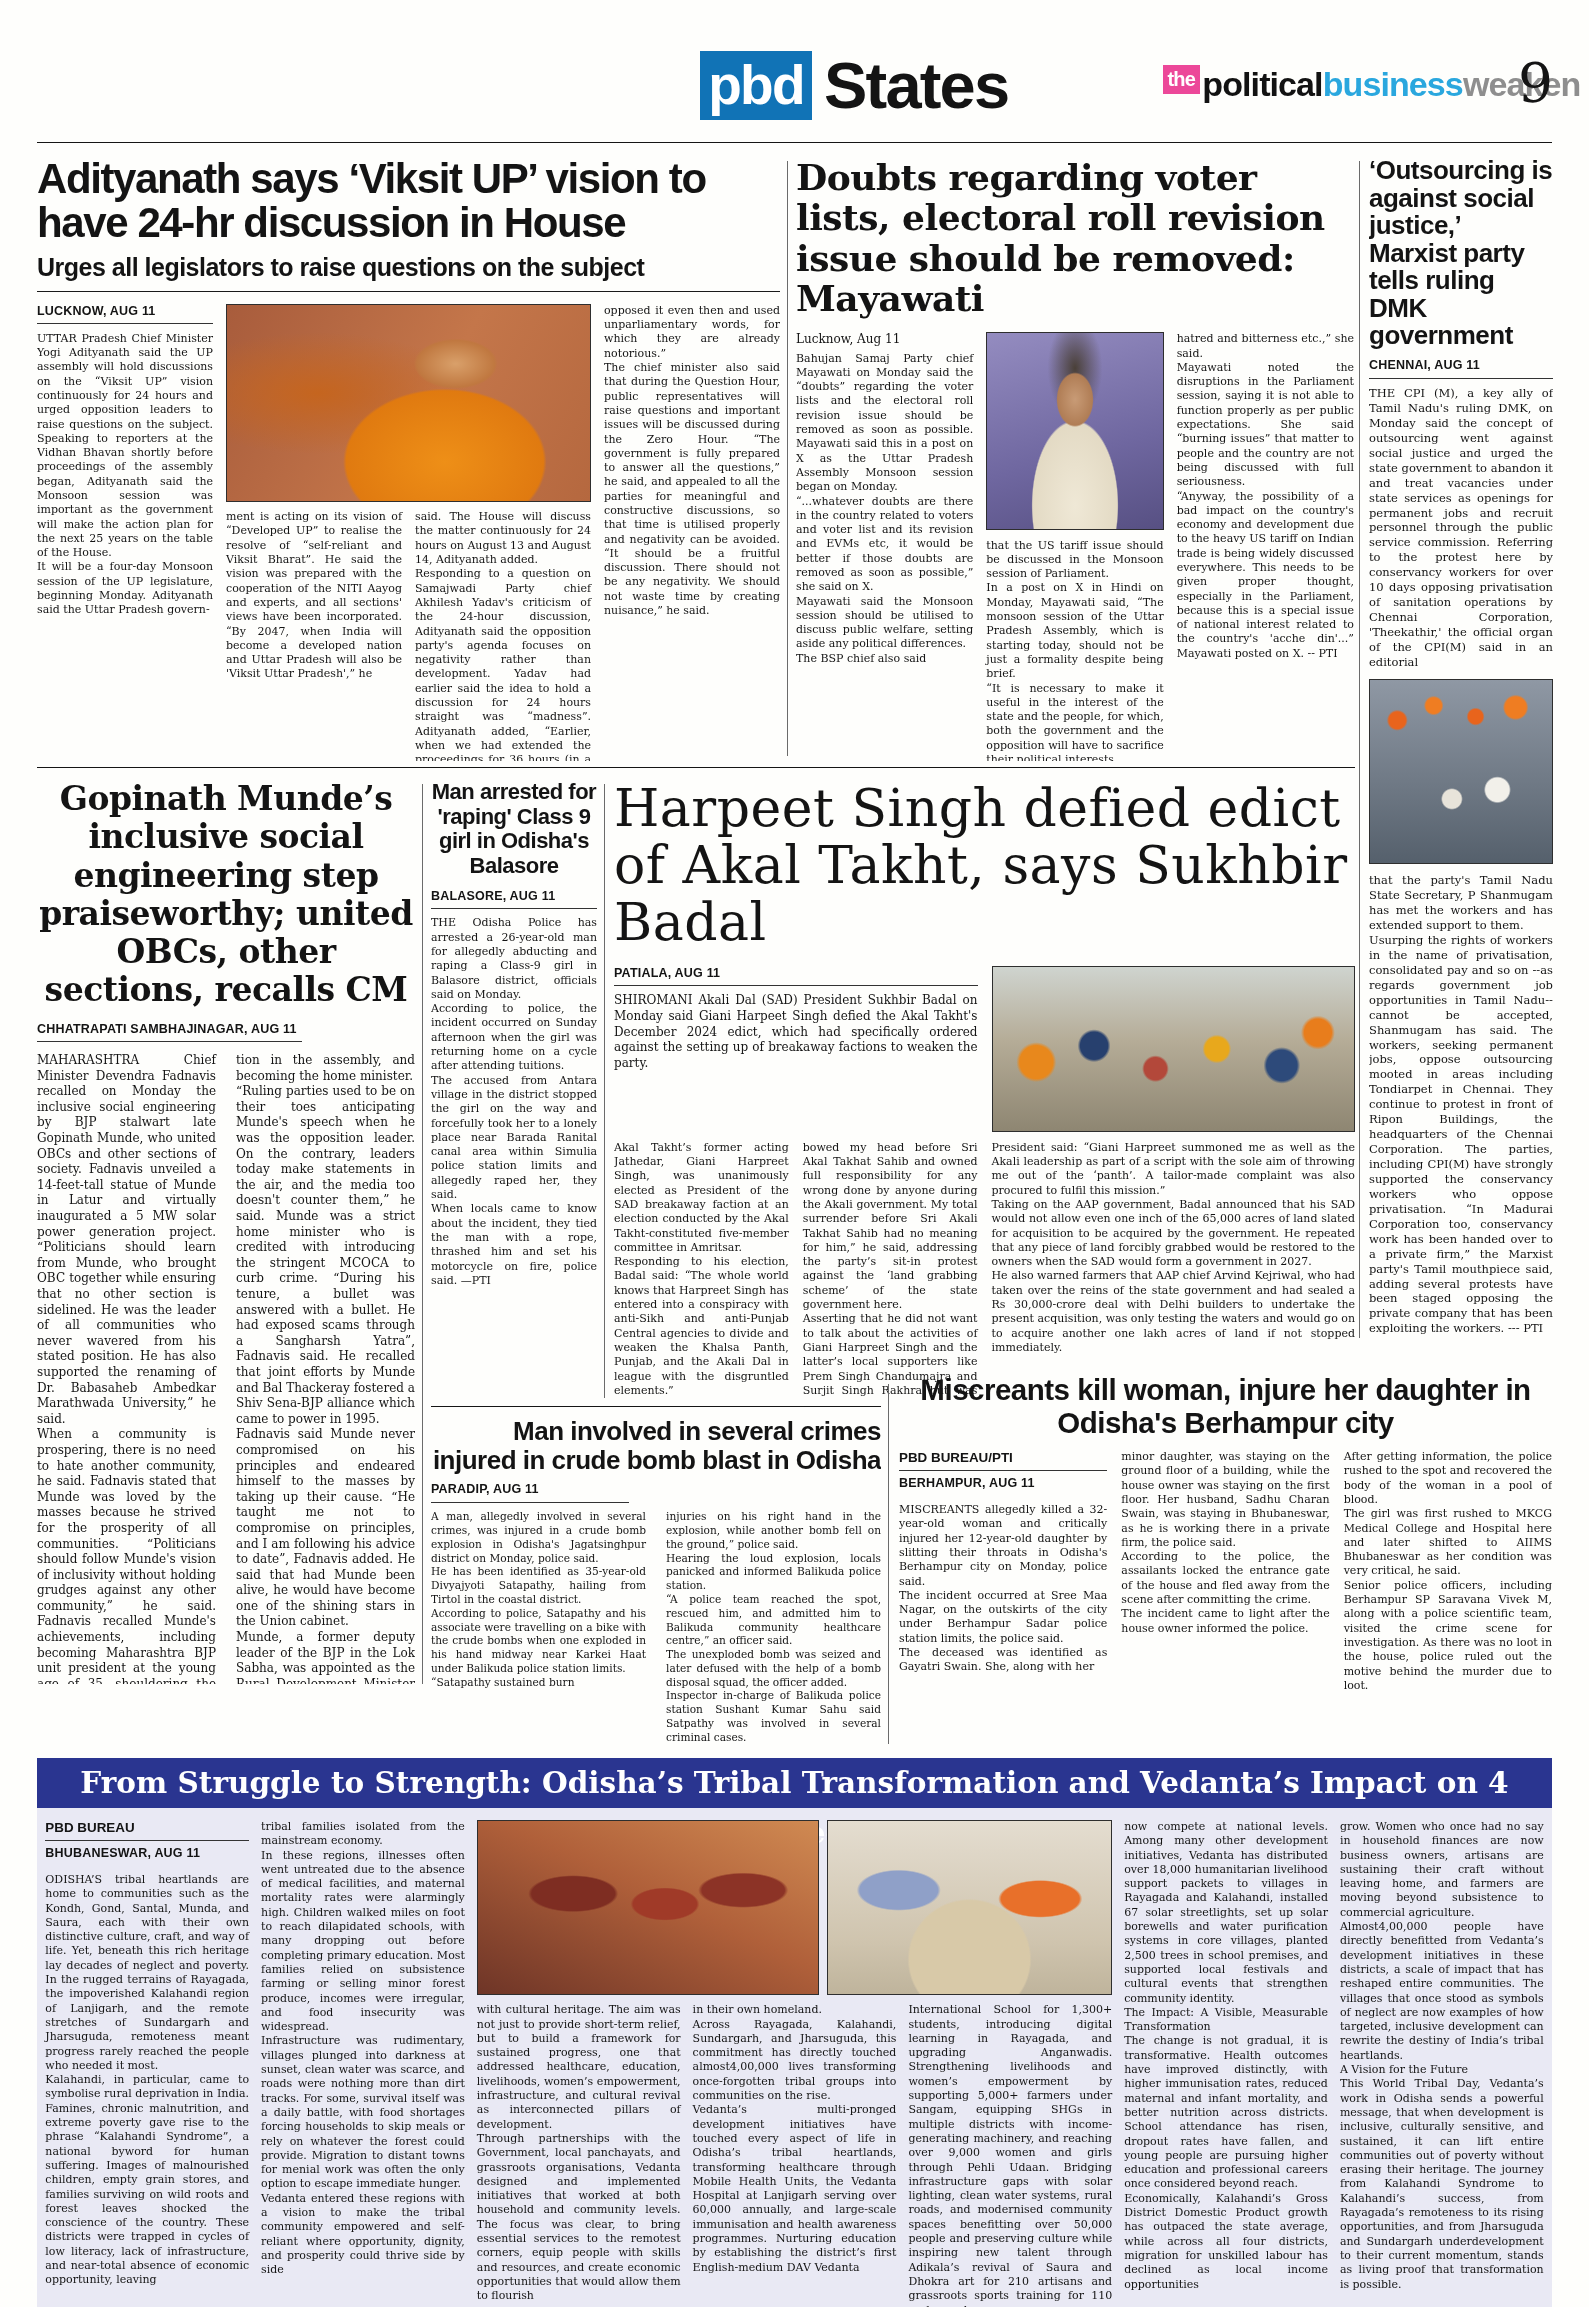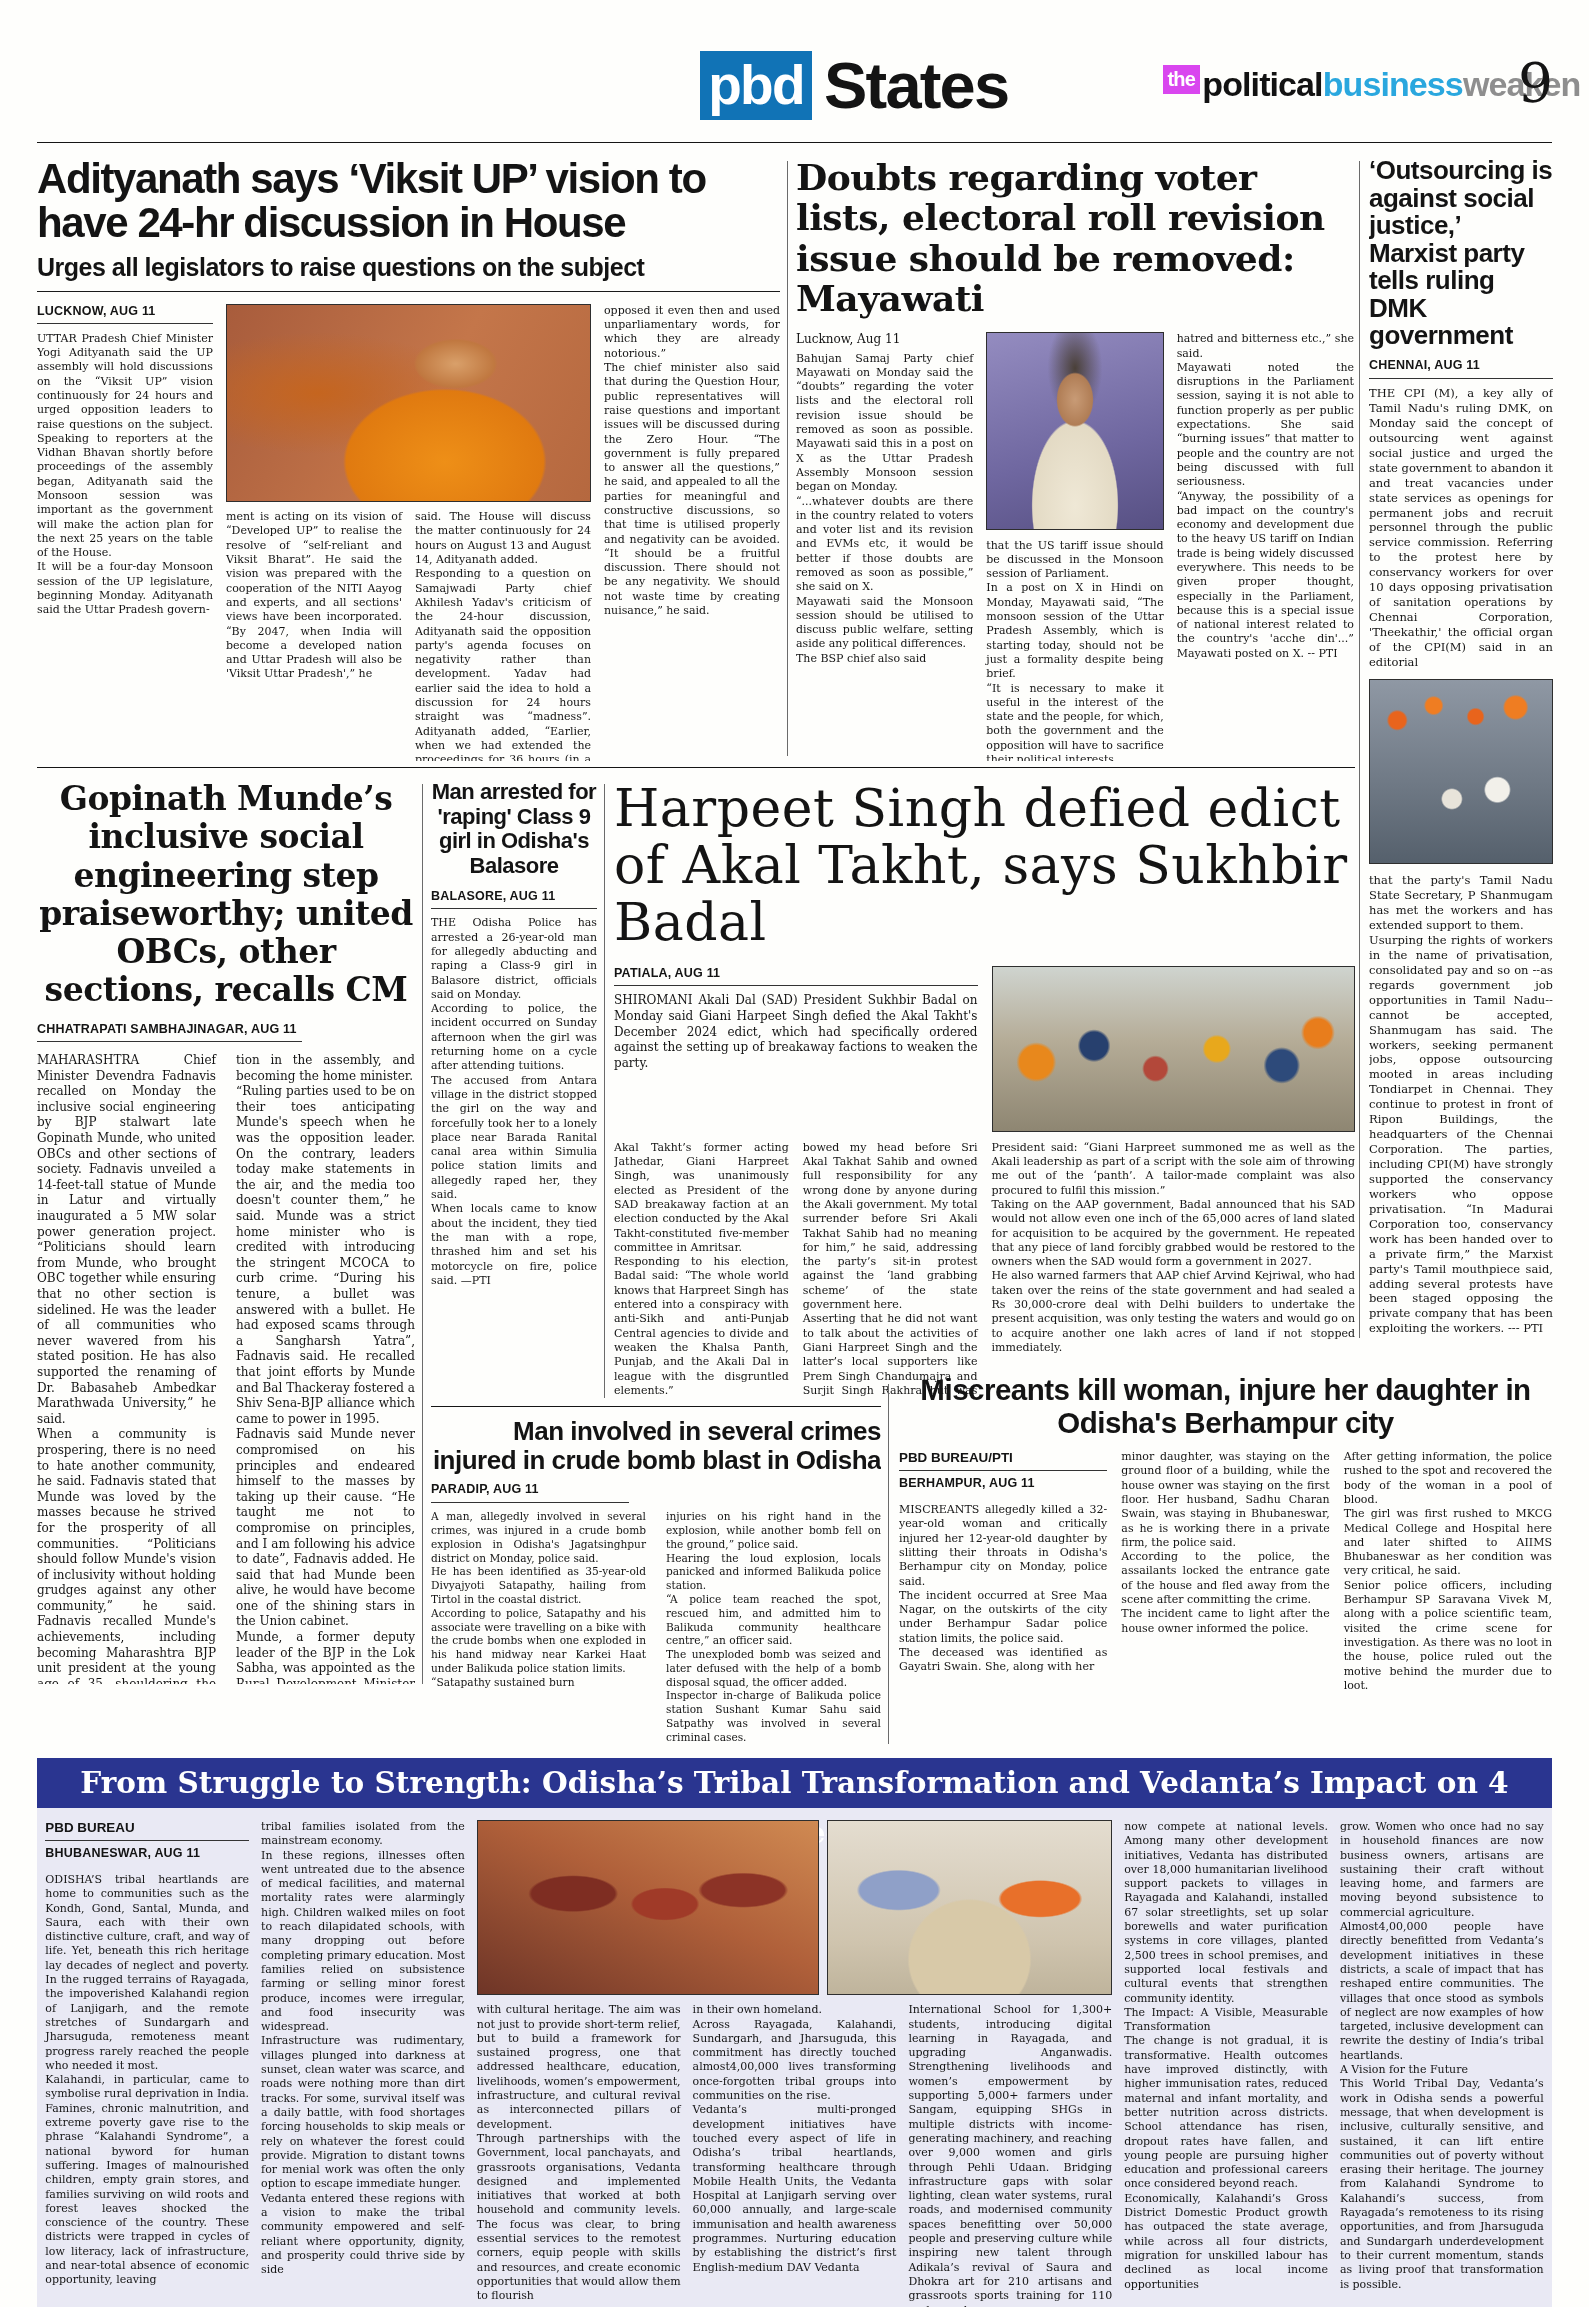--- a/index.html
+++ b/index.html
@@ -9,21 +9,21 @@
   .clip{overflow:hidden;}
 
   
   .mast-web{font-style:italic;font-size:15.7px;font-weight:bold;}
   .mast-date{font-size:15.7px;border-top:0.9px solid #222;padding-top:6.5px;margin-top:7.4px;}
   .pbd-box{display:inline-block;background:#1173b6;color:#fff;font-family:"Liberation Sans",sans-serif;
            font-weight:bold;font-size:55px;line-height:69px;padding:0 8.3px;letter-spacing:-1.8px;}
   .states{display:inline-block;font-family:"Liberation Sans",sans-serif;font-weight:bold;
           font-size:65px;letter-spacing:-1.8px;vertical-align:top;margin-left:12px;line-height:69px;}
   .brand{font-family:"Liberation Sans",sans-serif;font-weight:bold;letter-spacing:-0.9px;white-space:nowrap;}
-  .brand .the{background:#d946ef;color:#fff;font-size:20px;padding:2.8px 4.6px;display:inline-block;
+  .brand .the{background:#ec4899;color:#fff;font-size:20px;padding:2.8px 4.6px;display:inline-block;
               vertical-align:10px;margin-right:2.8px;}
   .brand .political{color:#121212;font-size:34px;}
   .brand .business{color:#2aa7de;font-size:34px;}
   .brand .daily{color:#8e8e8e;font-size:34px;}
   .pageno{font-size:55px;font-family:"DejaVu Serif",serif;}
 
   
   .hrule{position:absolute;background:#151515;height:1.4px;}
   .vrule{position:absolute;background:#6b6b6b;width:0.9px;}
 

